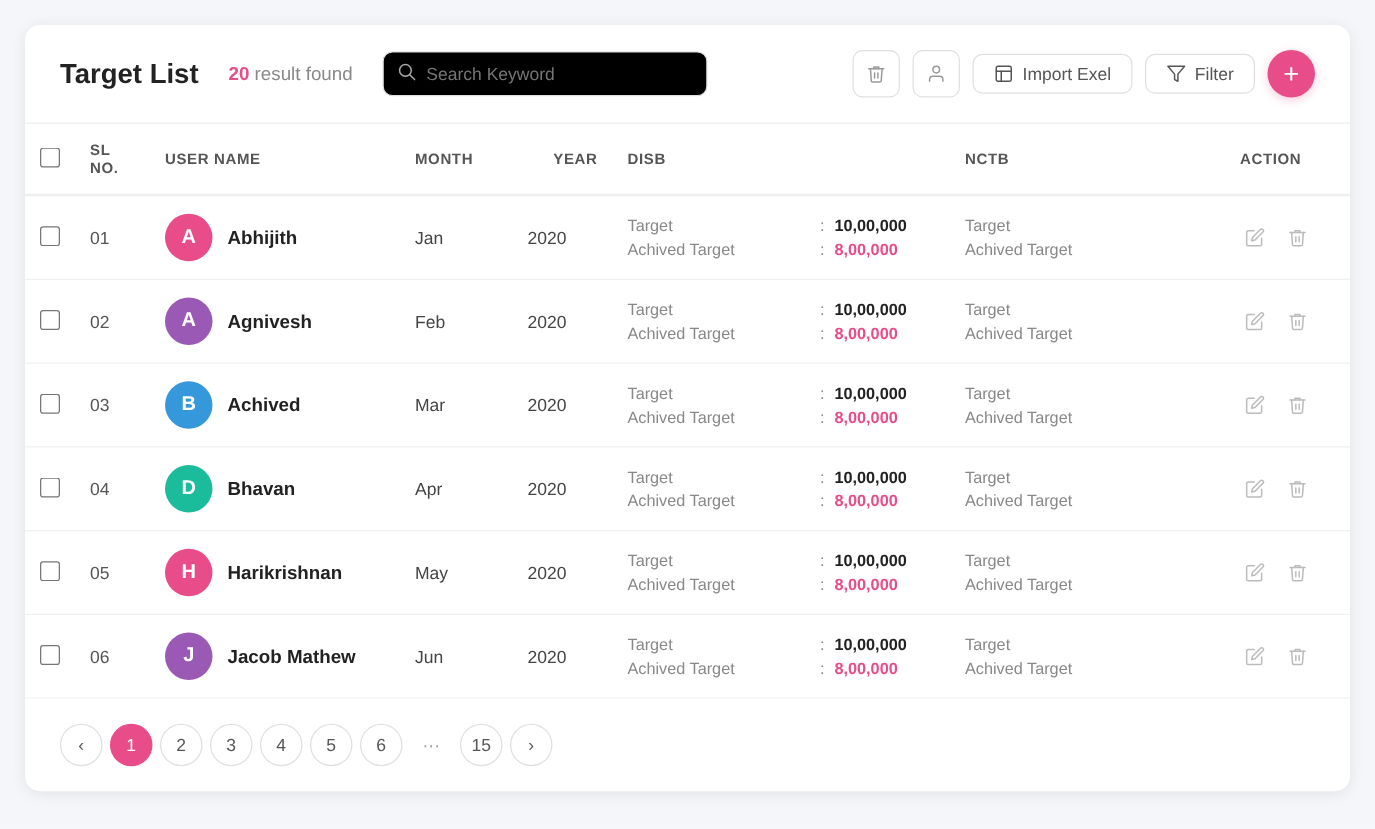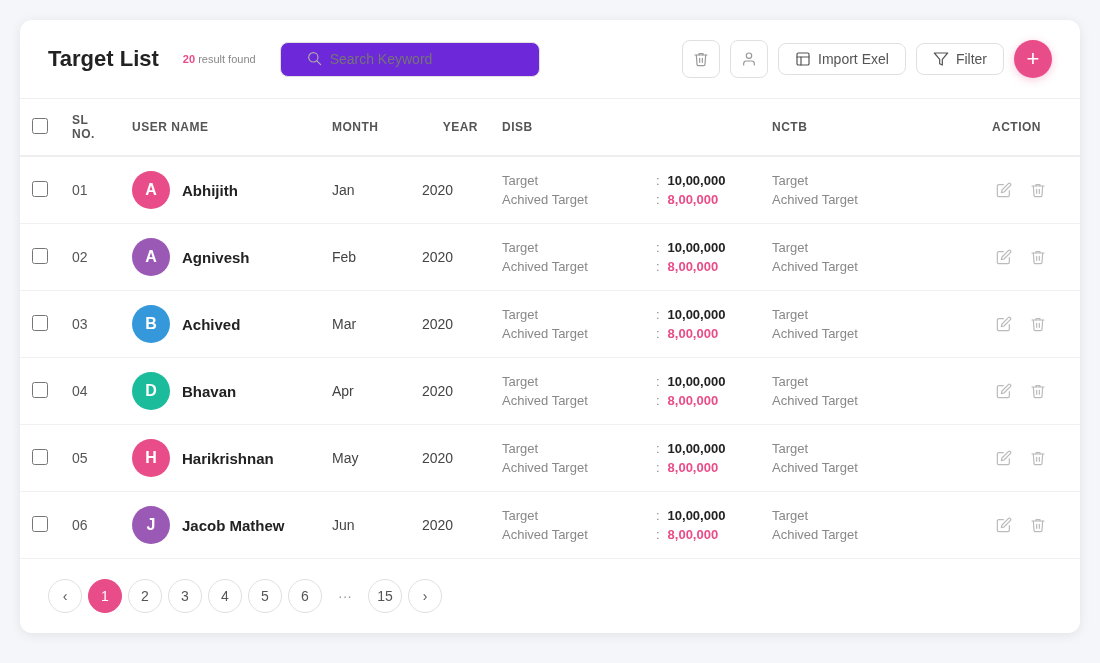--- a/index.html
+++ b/index.html
@@ -23,40 +23,40 @@
     }
 
     .page-title {
       font-size: 22px;
       font-weight: 700;
       color: #222;
       white-space: nowrap;
     }
 
     .result-count {
-      font-size: 11px;
+      font-size: 15px;
       color: #888;
       white-space: nowrap;
     }
 
     .result-count span.count-num {
       color: #e84c89;
       font-weight: 700;
     }
 
     .search-box {
       display: flex;
       align-items: center;
       border: 1.5px solid #e0e0e0;
       border-radius: 8px;
-      padding: 7px 25px;
+      padding: 7px 10px;
       flex: 1;
       max-width: 260px;
       gap: 8px;
-      background: #6d28d9;
+      background: #000000;
     }
 
     .search-icon-wrap {
       color: #aaa;
       font-size: 15px;
     }
 
     .search-input {
       border: none;
       outline: none;

